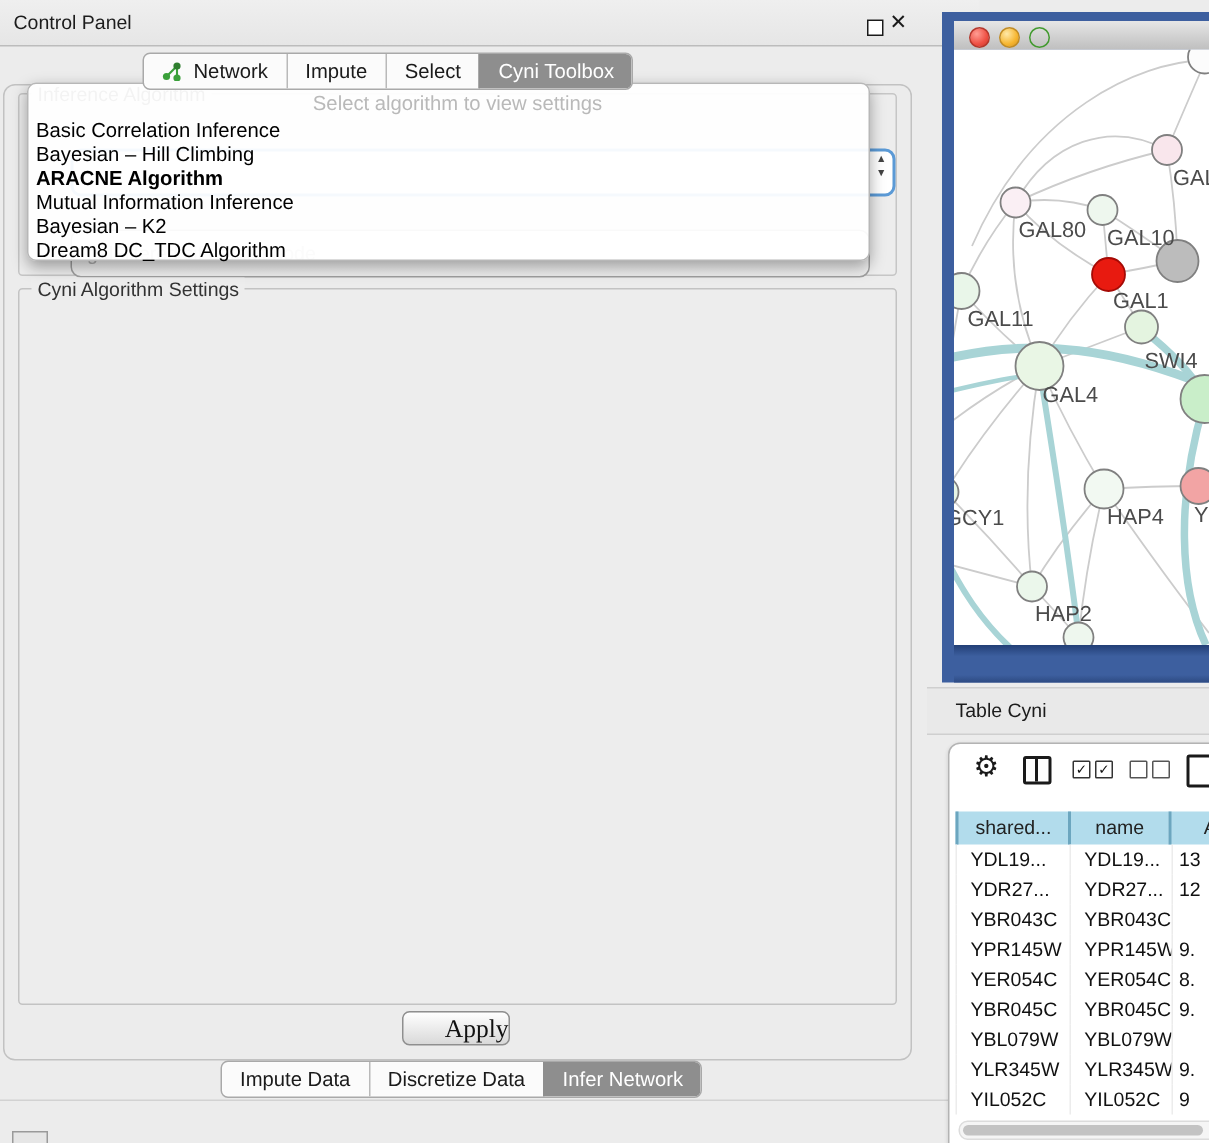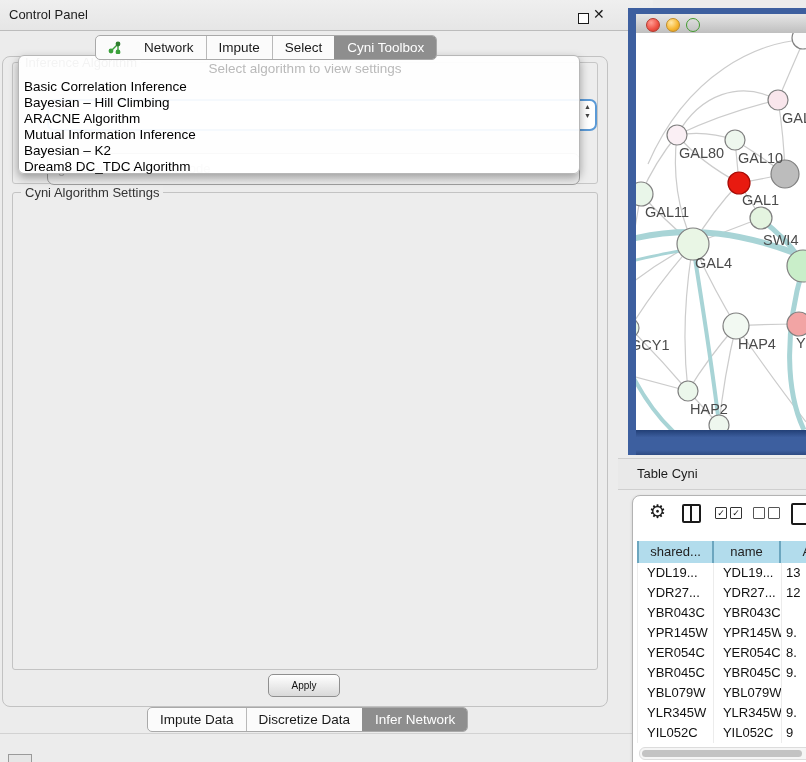--- a/index.html
+++ b/index.html
@@ -8,21 +8,21 @@
   .abs{position:absolute;}
   
   .titlebar{left:0;top:0;width:609px;height:30px;background:linear-gradient(#efefef,#e6e6e6);
     border-bottom:1px solid #bcbcbc;padding-left:44px;}
   .titlebar .t{position:absolute;left:9px;top:7px;font-size:13px;color:#1c1c1c;}
   .float-ico{position:absolute;left:578px;top:13px;width:9px;height:9px;border:1.5px solid #1a1a1a;background:#fff;}
   .close-ico{position:absolute;left:593px;top:6px;font-size:14px;font-weight:bold;color:#1a1a1a;}
   
   .tabbar{display:flex;border:1px solid #a9a9a9;border-radius:5px;background:#fbfbfb;overflow:hidden;
     box-shadow:0 0 0 1px rgba(255,255,255,.4) inset;}
-  .tab{padding:3px 12px 4px 12px;font-size:13.5px;color:#1a1a1a;white-space:nowrap;display:flex;align-items:center;gap:23px;}
+  .tab{padding:3px 12px 4px 12px;font-size:13.5px;color:#1a1a1a;white-space:nowrap;display:flex;align-items:center;gap:8px;}
   .tab + .tab{border-left:1px solid #b9b9b9;}
   .tab.sel{background:#8e8e8e;color:#fff;border-left-color:#8e8e8e;}
   .top-tabs{left:95px;top:35px;height:23px;z-index:6;}
   .bot-tabs{left:147px;top:707px;height:23px;z-index:3;}
   
   .outer-panel{left:2px;top:56px;width:604px;height:649px;background:#ececec;border:1px solid #c2c2c2;border-radius:8px;}
   .sel-box{left:12px;top:62px;width:584px;height:120px;background:#ededed;border:1px solid #c6c6c6;border-radius:3px;z-index:1;}
   .set-box{left:12px;top:192px;width:584px;height:476px;background:#ededed;border:1px solid #c3c3c3;border-radius:3px;z-index:1;}
   .legend{position:absolute;top:-8px;left:8px;background:#ededed;padding:0 4px;font-size:13px;color:#333;white-space:nowrap;}
   .group{position:absolute;border:1px solid #bdbdbd;border-radius:2px;}
@@ -36,33 +36,33 @@
   .combo .arr{position:absolute;right:4px;top:1px;font-size:7px;line-height:9px;color:#444;text-align:center;}
   .field{position:absolute;height:20px;border:1px solid #989898;background:#fff;font-size:13px;color:#111;
     text-align:right;padding:0 6px;line-height:20px;box-sizing:border-box;}
   .field.dis{border-color:#cfcfcf;background:#fdfdfd;color:#b5b5b5;}
   .checkbox{position:absolute;width:13px;height:13px;border:1px solid #c6c6c6;border-radius:3px;background:#f7f7f7;}
   
   .popup{left:18px;top:55px;width:560px;height:117px;background:rgba(255,255,255,0.94);
     border:1px solid #b7b7b7;border-radius:6px;box-shadow:0 4px 10px rgba(0,0,0,0.35);z-index:5;}
   .popup .ph{position:absolute;left:0;right:0;top:5px;text-align:center;color:#b9b9b9;font-size:13.5px;margin-left:12px;}
   .dd-item{position:relative;margin-left:5px;font-size:13.5px;line-height:16px;color:#000;}
-  .dd-item.b{font-weight:normal;}
+  .dd-item.b{font-weight:bold;}
   .dd-list{position:absolute;left:0;top:23px;right:0;}
   
   .vtrack{position:absolute;background:#f0f0f0;border-left:1px solid #d6d6d6;}
   .vthumb{position:absolute;background:#c3c3c3;border-radius:6px;}
   .htrack{position:absolute;background:#f5f5f5;border:1px solid #dcdcdc;border-radius:6px;}
   .hthumb{position:absolute;background:#c3c3c3;border-radius:5px;}
   
   .attr-list{position:absolute;left:42px;top:580px;width:506px;height:72px;background:#fff;overflow:hidden;}
   .attr-item{height:18px;line-height:18px;background:#3d6ed9;color:#fff;font-size:13px;padding-left:7px;}
   
   .btn{position:absolute;border:1px solid #8f8f8f;border-radius:5px;background:linear-gradient(#ffffff,#d9d9d9);
-    font-size:10px;color:#111;text-align:center;}
+    font-size:17px;color:#111;text-align:right;font-family:Liberation Serif, serif;}
   
   .strip-line{left:0;top:733px;width:806px;height:1px;background:#d2d2d2;}
   .mini-box{left:8px;top:754px;width:22px;height:10px;border:1px solid #9a9a9a;background:#e6e6e6;}
   
   .net-frame{left:628px;top:8px;width:178px;height:447px;background:#3d5f9f;}
   .net-title{position:absolute;left:8px;top:6px;right:0;height:19px;background:linear-gradient(#e6e6e6,#bfbfbf);
     border-bottom:1px solid #9a9a9a;}
   .tl{position:absolute;top:4px;width:12px;height:12px;border-radius:50%;}
   .net-canvas{position:absolute;left:8px;top:25px;right:0;height:397px;background:#fff;overflow:hidden;}
   .net-bottom{position:absolute;left:8px;bottom:0;right:0;height:25px;background:linear-gradient(#223f76,#3d5f9f 30%,#3d5f9f 80%,#2d4a82);}

